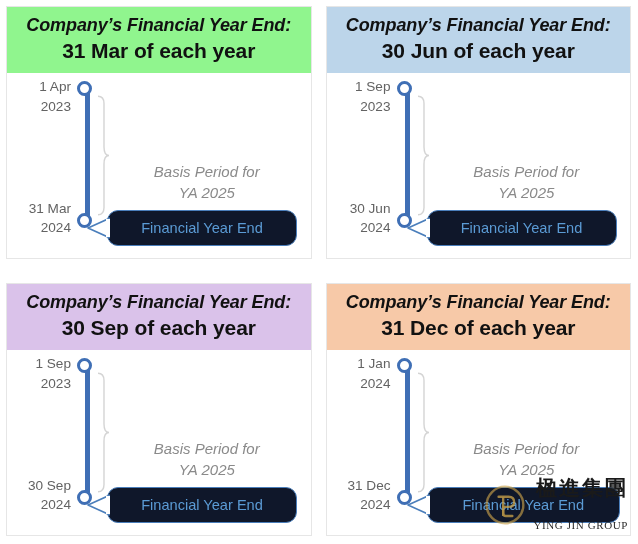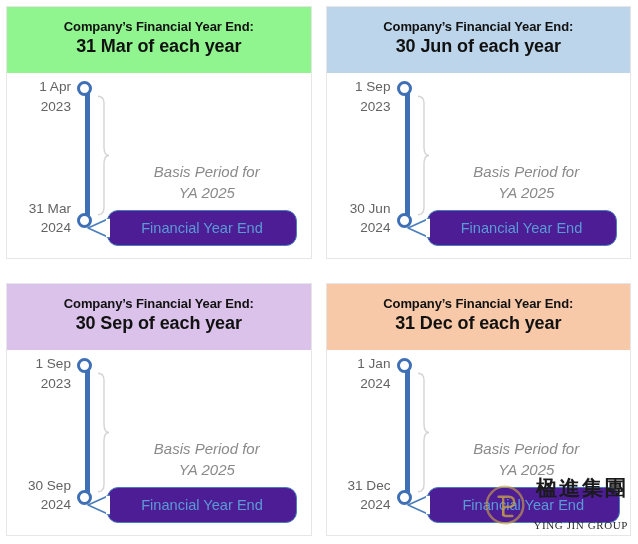--- a/index.html
+++ b/index.html
@@ -38,28 +38,29 @@
     box-sizing: border-box;
     display: flex;
     flex-direction: column;
     align-items: center;
     justify-content: center;
     text-align: center;
     color: #111111;
     padding: 2px 4px 4px 4px;
   }
   .hdr-line1 {
-    font-size: 13px;
+    font-size: 18px;
     font-weight: bold;
     letter-spacing: -0.1px;
     line-height: 1.25;
     white-space: nowrap;
+    font-style: italic;
   }
   .hdr-line2 {
-    font-size: 18px;
+    font-size: 21px;
     font-weight: bold;
     letter-spacing: -0.1px;
     line-height: 1.3;
     white-space: nowrap;
   }
   .panel-body {
     position: relative;
     height: calc(100% - 66px);
   }
 
@@ -127,21 +128,21 @@
   
   .callout {
     position: absolute;
     left: 100px;
     bottom: 12px;
     height: 36px;
     right: 10px;
     max-width: 190px;
     border: 1.6px solid #4a7ebb;
     border-radius: 11px;
-    background: #4c1d95;
+    background: #0f172a;
     display: flex;
     align-items: center;
     justify-content: center;
     color: #5B9BD5;
     font-size: 14.6px;
     box-sizing: border-box;
     white-space: nowrap;
   }
   .callout .tail {
     position: absolute;

